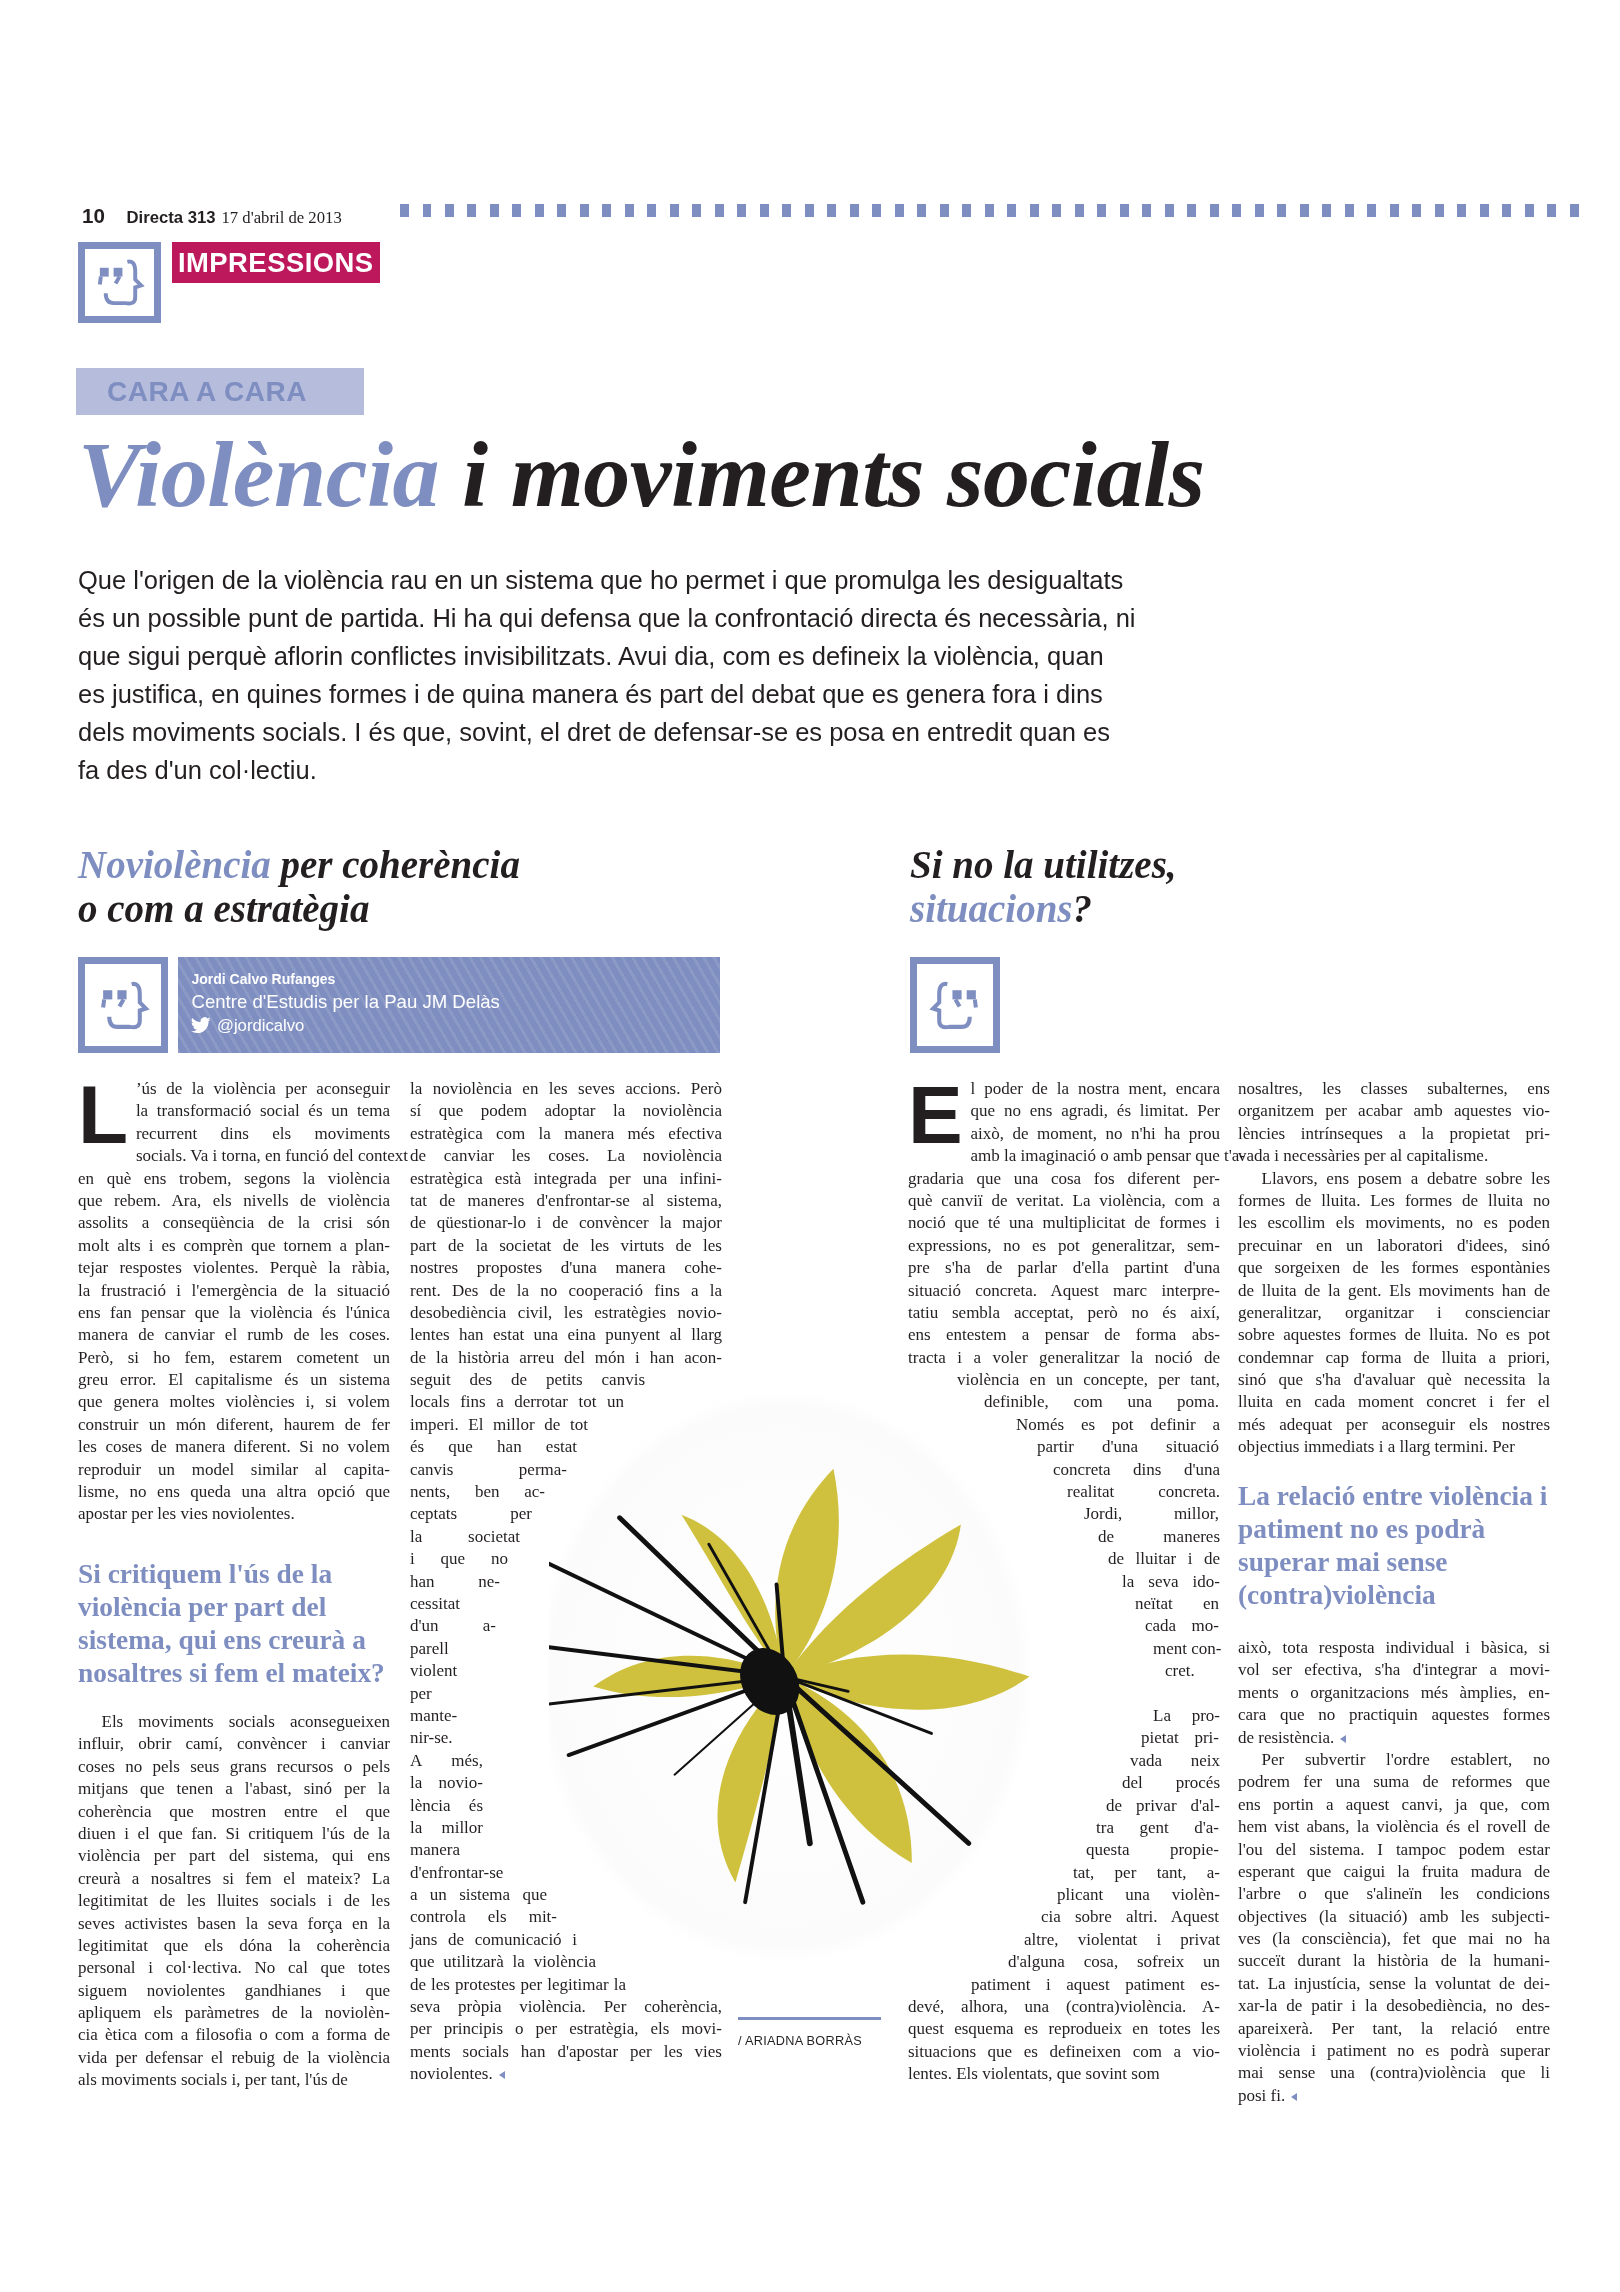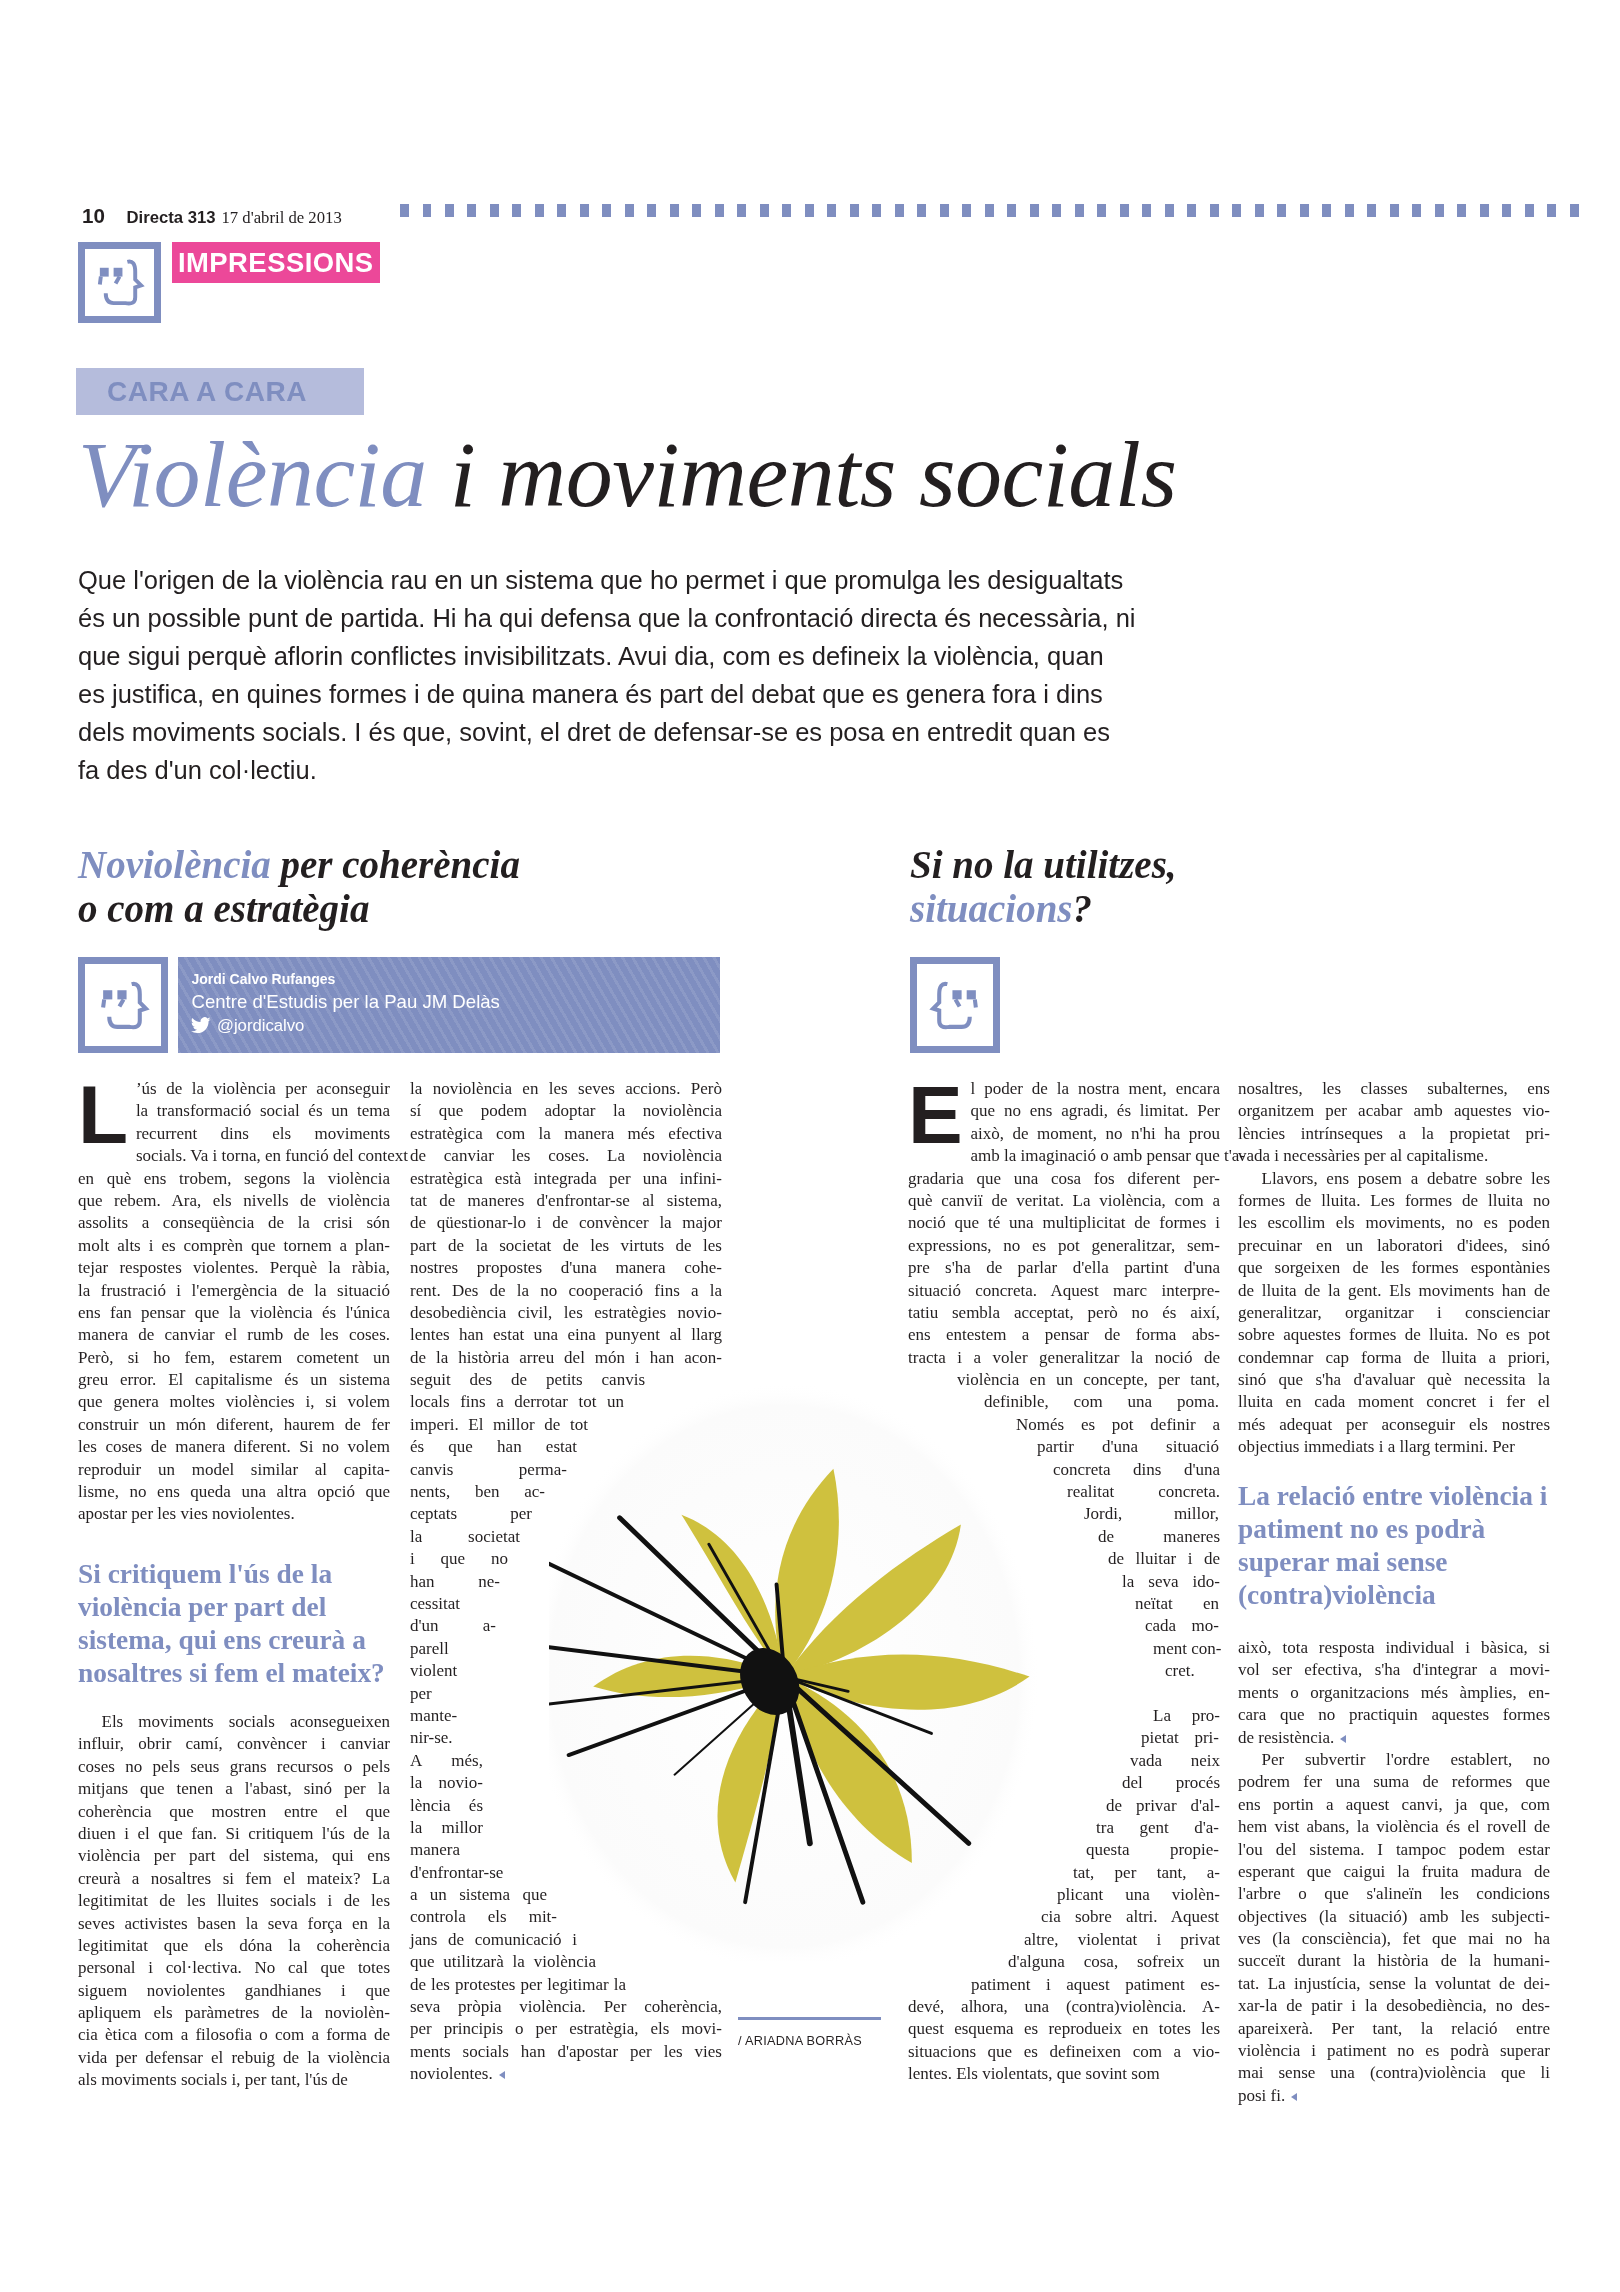--- a/index.html
+++ b/index.html
@@ -11,30 +11,30 @@
   
   .folio { position: absolute; left: 82px; top: 204px; display: flex; align-items: baseline; gap: 21.6px; }
   .page-num { font-family: "Liberation Sans Narrow", "Liberation Sans", sans-serif; font-weight: bold; font-size: 20.6px; color: #231f20; }
   .pub { font-family: "Liberation Sans", sans-serif; font-weight: bold; font-size: 16.7px; color: #231f20; }
   .date { font-family: "Liberation Serif", serif; font-size: 16.7px; color: #231f20; margin-left: -15.7px; }
   .dots { position: absolute; left: 400px; top: 204px; width: 1188px; height: 12.7px;
           background-image: repeating-linear-gradient(90deg, #7f8ec0 0 8.8px, transparent 8.8px 22.5px); }
 
   .section-logo { position: absolute; left: 78px; top: 242px; width: 83px; height: 81px; background: #7f8ec0; padding: 6.9px; }
   .section-logo .inner { width: 100%; height: 100%; background: #fff; display:flex; align-items:center; justify-content:center; }
-  .section-tag { position: absolute; left: 172px; top: 242px; height: 41px; background: #ec4899; color: #fff;
+  .section-tag { position: absolute; left: 172px; top: 242px; height: 41px; background: #be185d; color: #fff;
                  font-family: "Liberation Sans", sans-serif; font-weight: 900; font-size: 27.4px; letter-spacing: 0.5px;
                  padding: 2.9px 5.9px 0 5.9px; line-height: 35px; }
 
   .kicker { position: absolute; left: 76px; top: 368px; width: 288px; height: 47px; background: #b5bcdc;
             font-family: "Liberation Sans", sans-serif; font-weight: 900; font-size: 28px; color: #7f8ec0;
             padding-left: 31px; line-height: 47px; letter-spacing: 0.5px; }
 
   .headline { position: absolute; left: 78px; top: 420px; font-family: "Liberation Serif", serif; font-style: italic;
-              font-weight: normal; font-size: 94px; line-height: 108px; color: #231f20; white-space: nowrap; letter-spacing: -0.5px; }
+              font-weight: bold; font-size: 94px; line-height: 108px; color: #231f20; white-space: nowrap; letter-spacing: -0.5px; }
   .headline .hl-a { color: #7f8ec0; }
 
   .lead { position: absolute; left: 78px; top: 561px; width: 1059px; font-family: "Liberation Sans", sans-serif;
           font-size: 25.5px; line-height: 38px; color: #231f20; }
 
   
   .col-title { position: absolute; font-family: "Liberation Serif", serif; font-style: italic; font-weight: bold;
                font-size: 39px; line-height: 44px; color: #231f20; }
   .col-title.left { left: 78px; top: 843px; }
   .col-title.right { left: 910px; top: 843px; }

